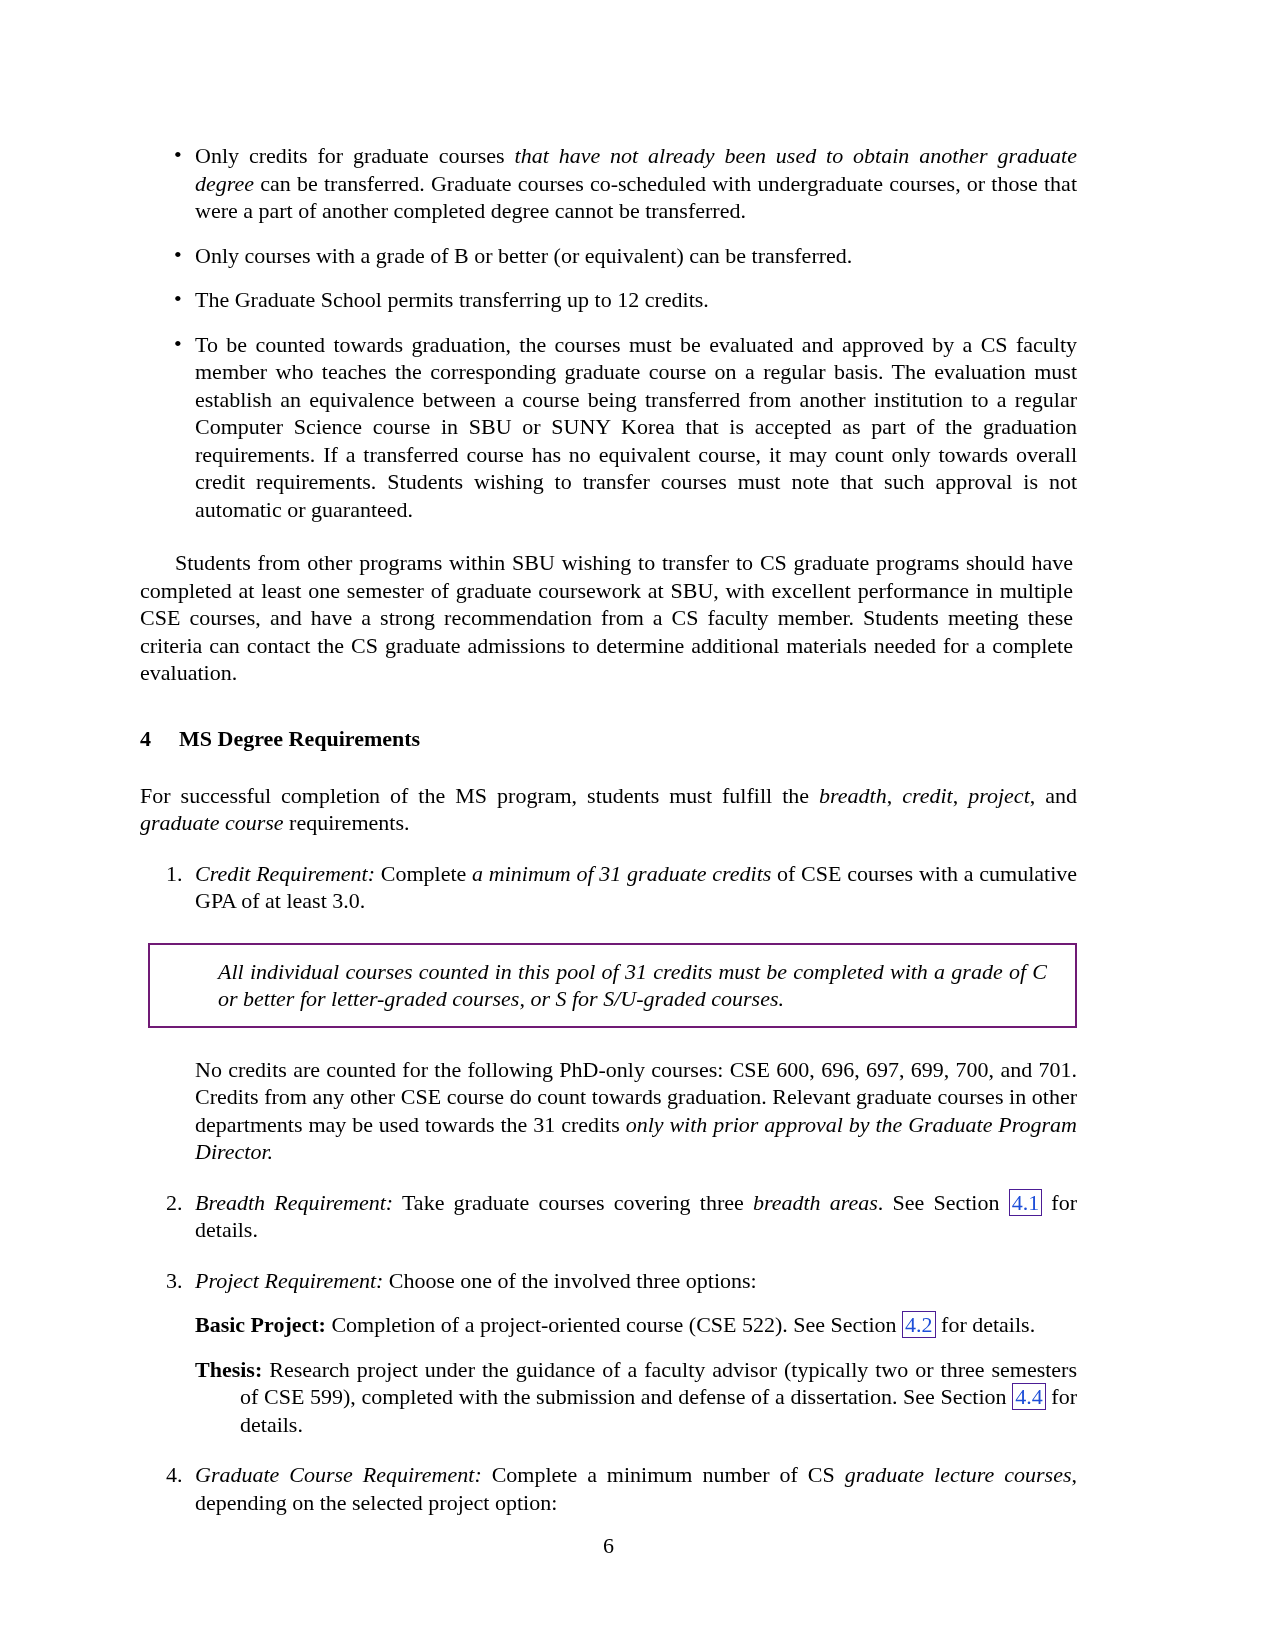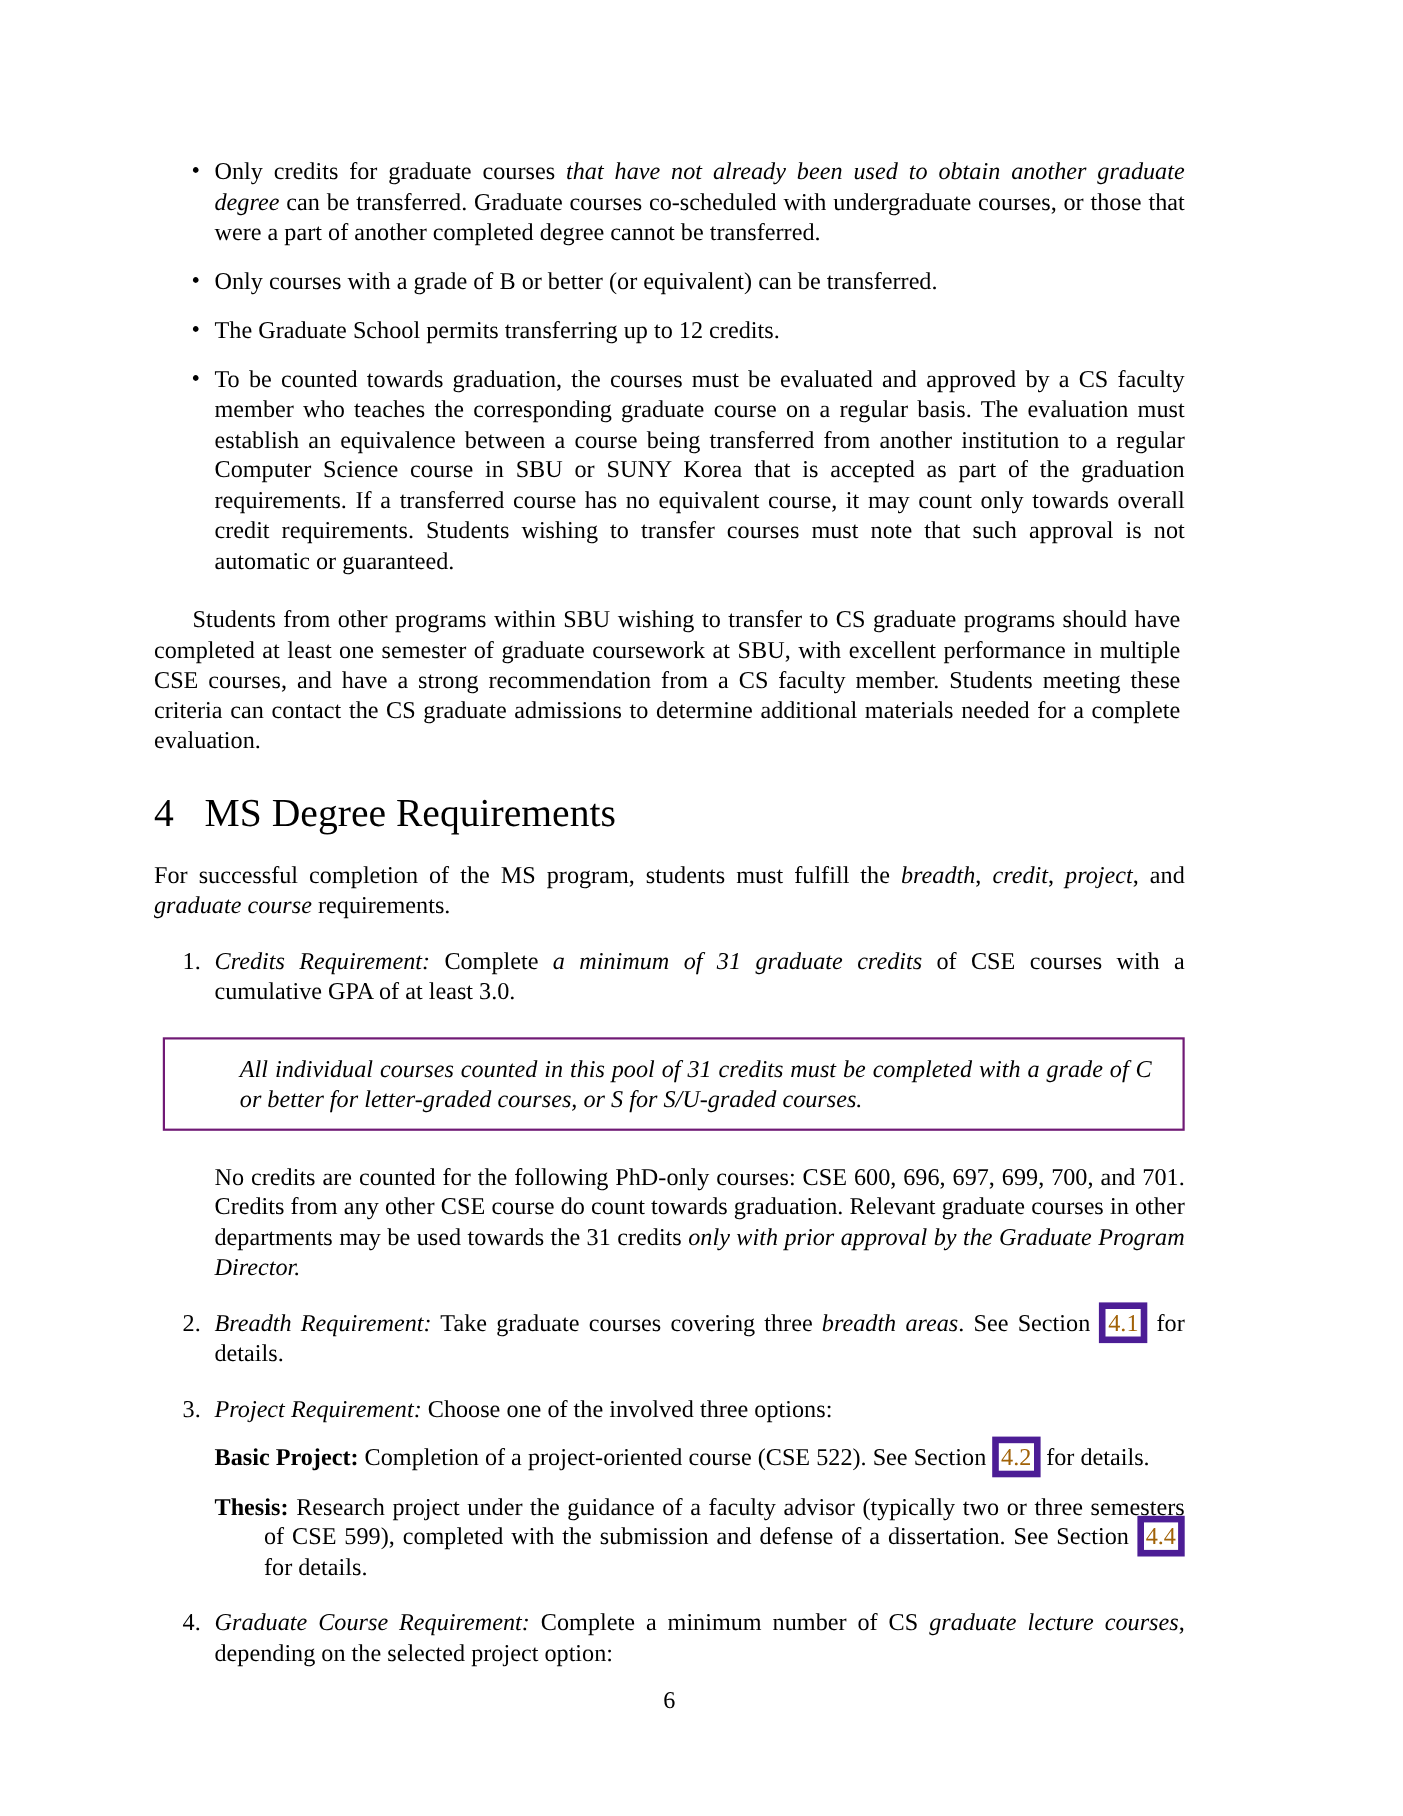--- a/index.html
+++ b/index.html
@@ -29,23 +29,23 @@
   }
   .bullet-item:first-child { margin-top: 0; }
   .bullet-marker { position: absolute; left: 34px; top: -1px; }
   .indent-para {
     margin: 26px 4px 0 0;
     text-align: justify;
     text-indent: 35px;
   }
   .section-heading {
     margin: 34px 0 25px 0;
-    font-size: 36px;
+    font-size: 22px;
     line-height: 36px;
-    font-weight: normal;
+    font-weight: bold;
   }
   .section-number { display: inline-block; margin-right: 28px; }
   .plain-para { margin: 0; text-align: justify; }
   .num-item {
     position: relative;
     padding-left: 55px;
     text-align: justify;
     margin-top: 23px;
   }
   .num-label { position: absolute; left: 26px; top: 0; }
@@ -63,23 +63,23 @@
   }
   .option {
     margin-top: 17px;
     padding-left: 100px;
     text-indent: -45px;
     text-align: justify;
   }
   .it { font-style: italic; }
   .bf { font-weight: bold; }
   .link-box {
-    color: #a16207;
+    color: #1d4ed8;
     text-decoration: none;
-    border: 6px solid #4c1d95;
+    border: 1px solid #4c1d95;
     padding: 0 2px;
     cursor: pointer;
   }
   .page-number {
     position: absolute;
     left: 140px;
     top: 1532px;
     width: 937px;
     text-align: center;
   }
@@ -112,21 +112,21 @@
     <p class="indent-para"><span>Students from other programs within SBU wishing to transfer to CS graduate programs should have completed at least one semester of graduate coursework at SBU, with excellent performance in multiple CSE courses, and have a strong recommendation from a CS faculty member. Students meeting these criteria can contact the CS graduate admissions to determine additional materials needed for a complete evaluation.</span></p>
 
     <h2 class="section-heading">
       <span class="section-number">4</span><span>MS Degree Requirements</span>
     </h2>
 
     <p class="plain-para"><span>For successful completion of the MS program, students must fulfill the </span><span class="it">breadth</span><span>, </span><span class="it">credit</span><span>, </span><span class="it">project</span><span>, and </span><span class="it">graduate course</span><span> requirements.</span></p>
 
     <div class="num-item">
       <span class="num-label">1.</span>
-      <span><span class="it">Credits Requirement:</span><span> Complete </span><span class="it">a minimum of 31 graduate credits</span><span> of CSE courses with a cumulative GPA of at least 3.0.</span></span>
+      <span><span class="it">Credit Requirement:</span><span> Complete </span><span class="it">a minimum of 31 graduate credits</span><span> of CSE courses with a cumulative GPA of at least 3.0.</span></span>
     </div>
 
     <div class="note-box">
       <span><span class="it">All individual courses counted in this pool of 31 credits must be completed with a grade of C or better for letter-graded courses, or S for S/U-graded courses.</span></span>
     </div>
 
     <p class="phd-para"><span>No credits are counted for the following PhD-only courses: CSE 600, 696, 697, 699, 700, and 701. Credits from any other CSE course do count towards graduation. Relevant graduate courses in other departments may be used towards the 31 credits </span><span class="it">only with prior approval by the Graduate Program Director.</span></p>
 
     <div class="num-item">
       <span class="num-label">2.</span>

